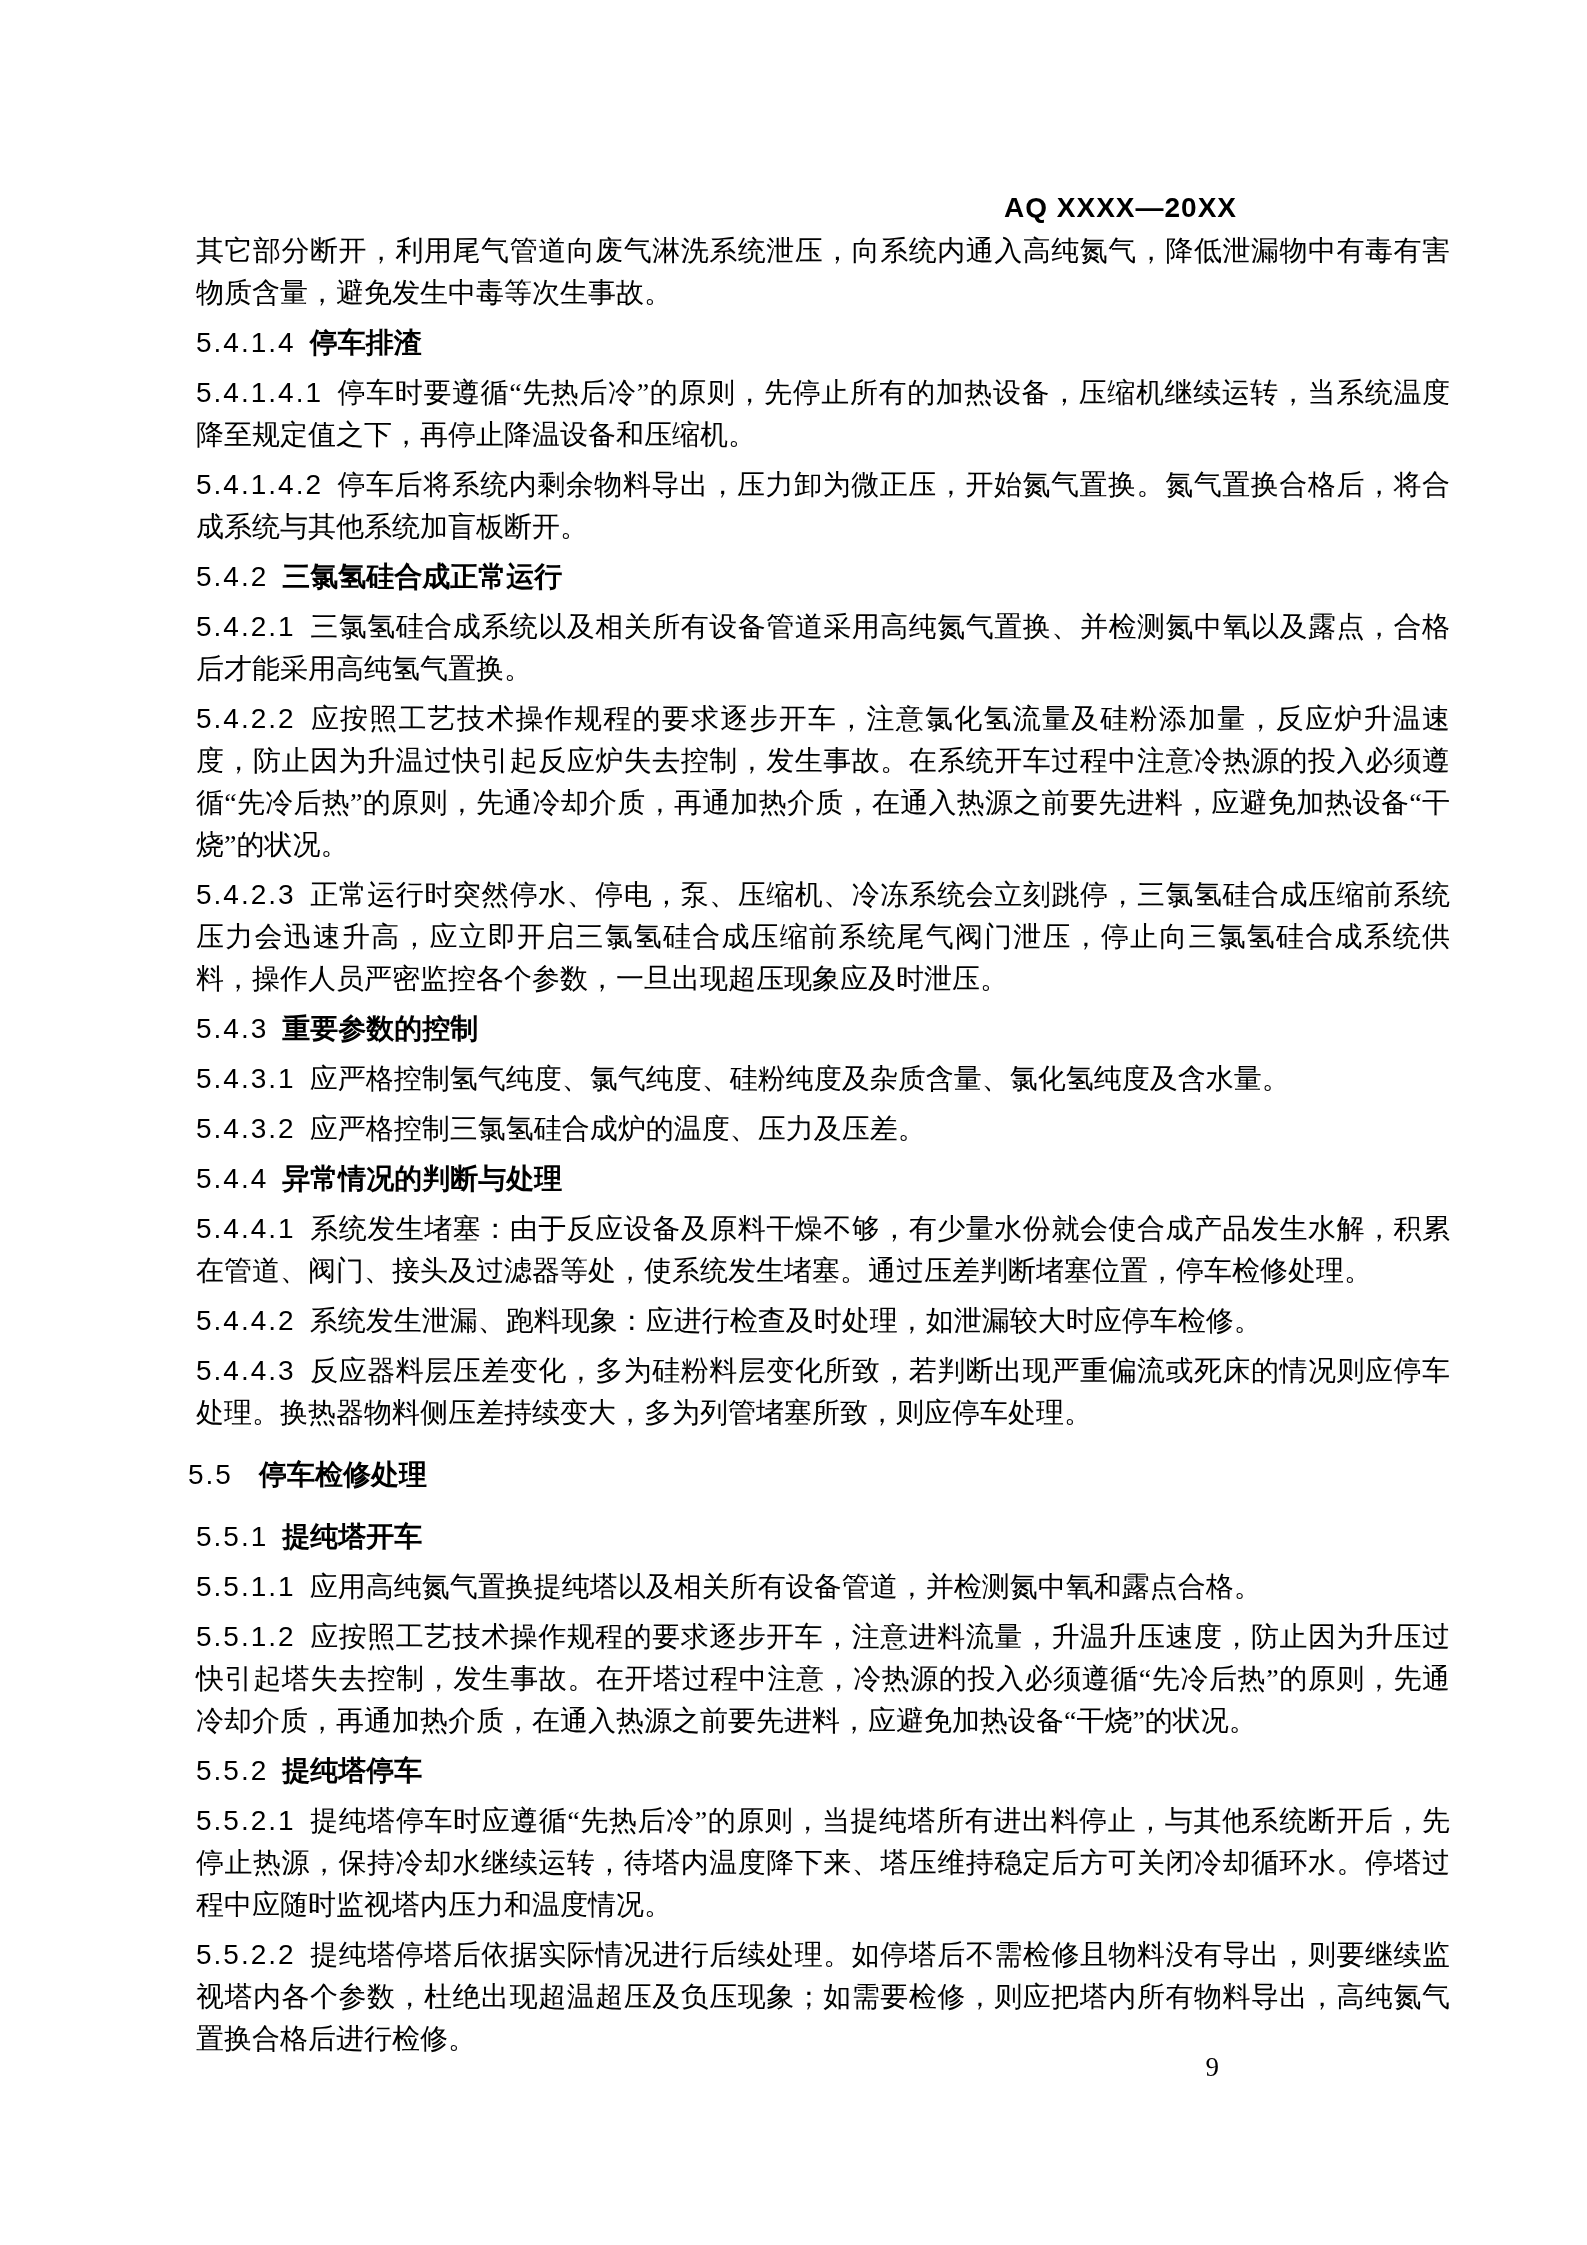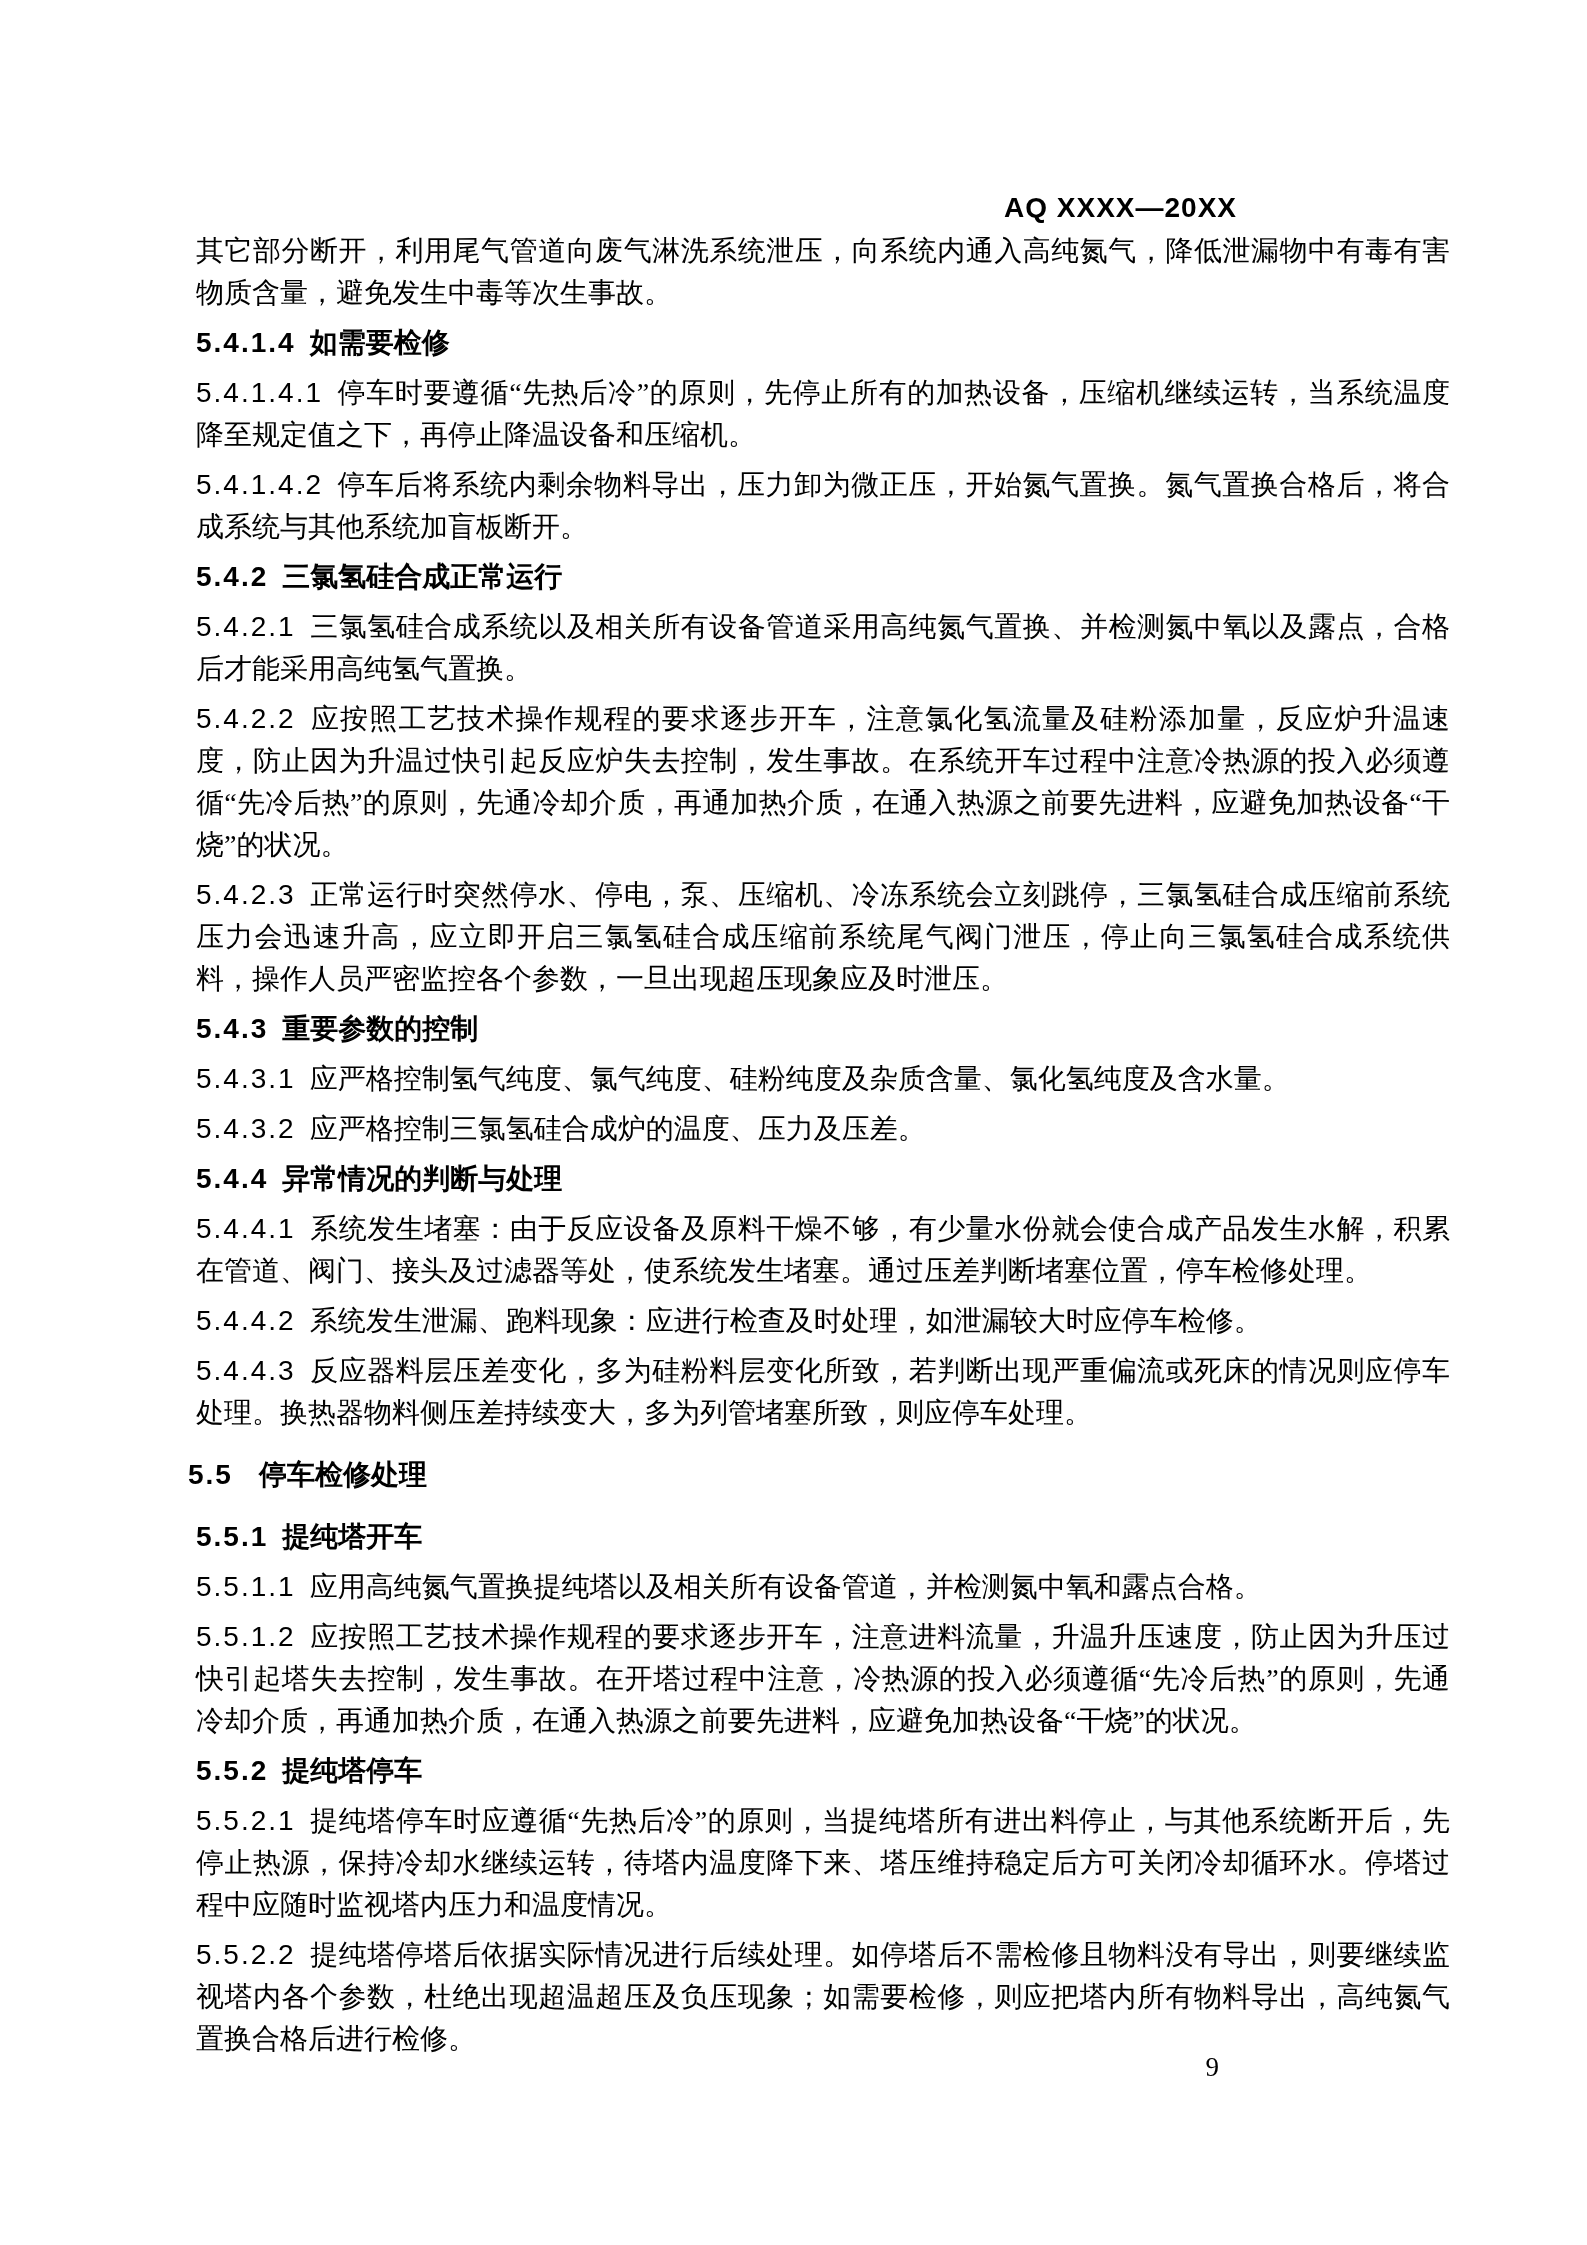--- a/index.html
+++ b/index.html
@@ -44,21 +44,21 @@
     font-family: "Liberation Sans", "DejaVu Sans", sans-serif;
     letter-spacing: 2px;
     margin-right: 14px;
     white-space: nowrap;
   }
   h4.heading, h3.section {
     font-family: "Liberation Sans", "DejaVu Sans", sans-serif;
     font-weight: bold;
     text-align: left;
   }
-  h4.heading .num, h3.section .num { font-weight: bold; }
+  h4.heading .num, h3.section .num { font-weight: normal; }
   h3.section { margin: 20px 0; }
   h3.section .num { margin-right: 26px; margin-top: 24px; }
   .clause .num { letter-spacing: 2px; }
   .page-footer {
     position: absolute;
     top: 2052px;
     right: 145px;
     font-size: 27px;
     font-family: "Liberation Serif", "DejaVu Serif", serif;
   }
@@ -67,21 +67,21 @@
 <body>
 
 <div class="page">
 
   <div class="doc-header">
     <span>AQ XXXX—20XX</span>
   </div>
 
   <main class="doc-body">
       <p class="body-text">其它部分断开，利用尾气管道向废气淋洗系统泄压，向系统内通入高纯氮气，降低泄漏物中有毒有害物质含量，避免发生中毒等次生事故。</p>
-      <h4 class="heading"><span class="num">5.4.1.4</span><span class="txt">如需要检修</span></h4>
+      <h4 class="heading"><span class="num">5.4.1.4</span><span class="txt">停车排渣</span></h4>
       <p class="clause"><span class="num">5.4.1.4.1</span><span class="txt">停车时要遵循“先热后冷”的原则，先停止所有的加热设备，压缩机继续运转，当系统温度降至规定值之下，再停止降温设备和压缩机。</span></p>
       <p class="clause"><span class="num">5.4.1.4.2</span><span class="txt">停车后将系统内剩余物料导出，压力卸为微正压，开始氮气置换。氮气置换合格后，将合成系统与其他系统加盲板断开。</span></p>
       <h4 class="heading"><span class="num">5.4.2</span><span class="txt">三氯氢硅合成正常运行</span></h4>
       <p class="clause"><span class="num">5.4.2.1</span><span class="txt">三氯氢硅合成系统以及相关所有设备管道采用高纯氮气置换、并检测氮中氧以及露点，合格后才能采用高纯氢气置换。</span></p>
       <p class="clause"><span class="num">5.4.2.2</span><span class="txt">应按照工艺技术操作规程的要求逐步开车，注意氯化氢流量及硅粉添加量，反应炉升温速度，防止因为升温过快引起反应炉失去控制，发生事故。在系统开车过程中注意冷热源的投入必须遵循“先冷后热”的原则，先通冷却介质，再通加热介质，在通入热源之前要先进料，应避免加热设备“干烧”的状况。</span></p>
       <p class="clause"><span class="num">5.4.2.3</span><span class="txt">正常运行时突然停水、停电，泵、压缩机、冷冻系统会立刻跳停，三氯氢硅合成压缩前系统压力会迅速升高，应立即开启三氯氢硅合成压缩前系统尾气阀门泄压，停止向三氯氢硅合成系统供料，操作人员严密监控各个参数，一旦出现超压现象应及时泄压。</span></p>
       <h4 class="heading"><span class="num">5.4.3</span><span class="txt">重要参数的控制</span></h4>
       <p class="clause"><span class="num">5.4.3.1</span><span class="txt">应严格控制氢气纯度、氯气纯度、硅粉纯度及杂质含量、氯化氢纯度及含水量。</span></p>
       <p class="clause"><span class="num">5.4.3.2</span><span class="txt">应严格控制三氯氢硅合成炉的温度、压力及压差。</span></p>
       <h4 class="heading"><span class="num">5.4.4</span><span class="txt">异常情况的判断与处理</span></h4>

